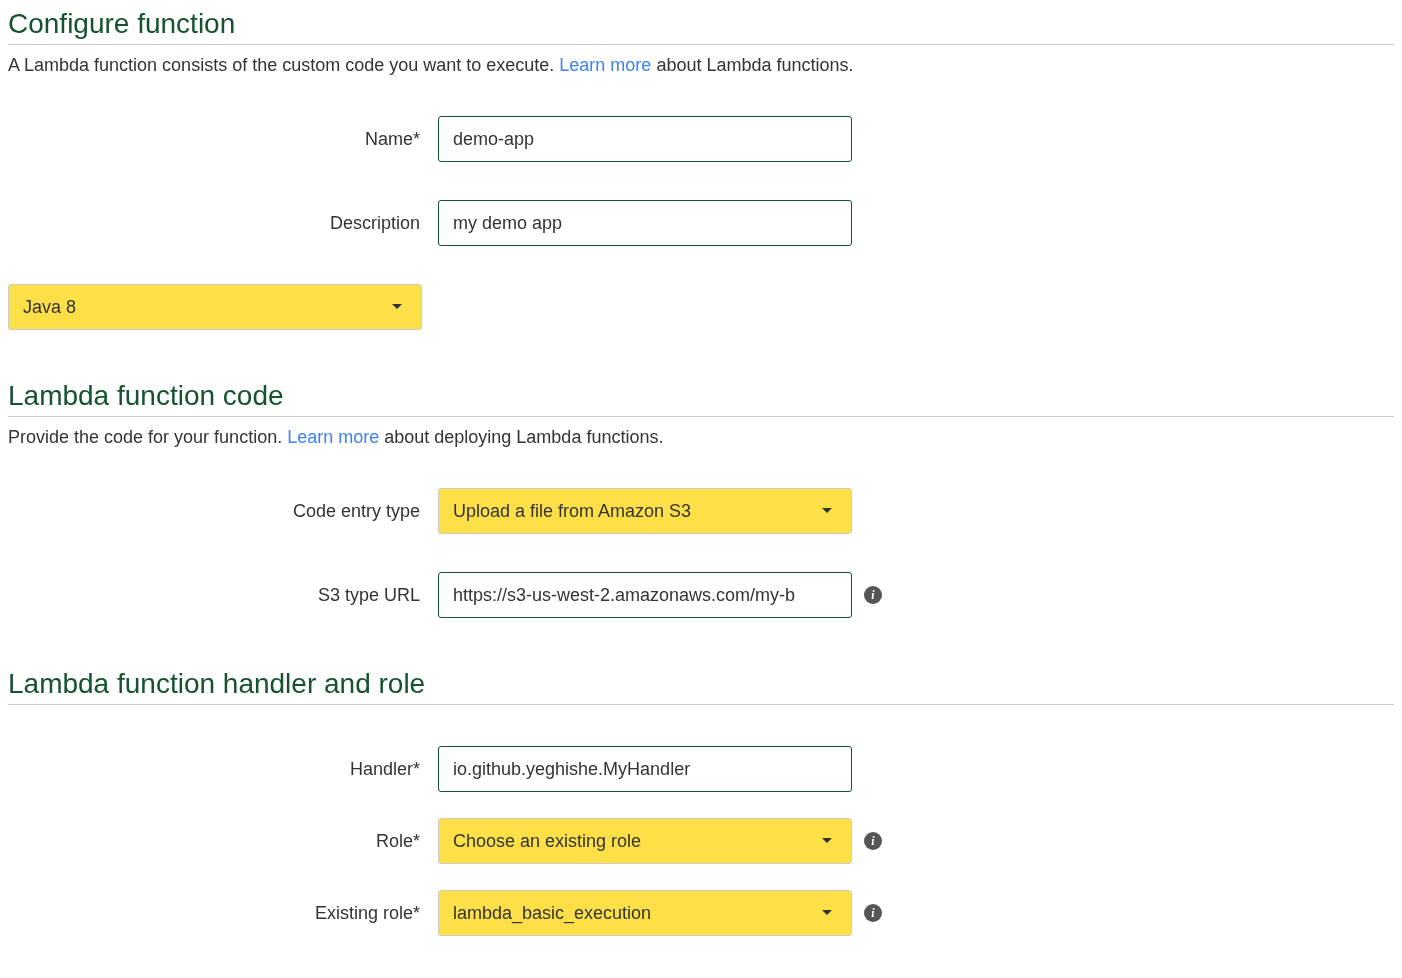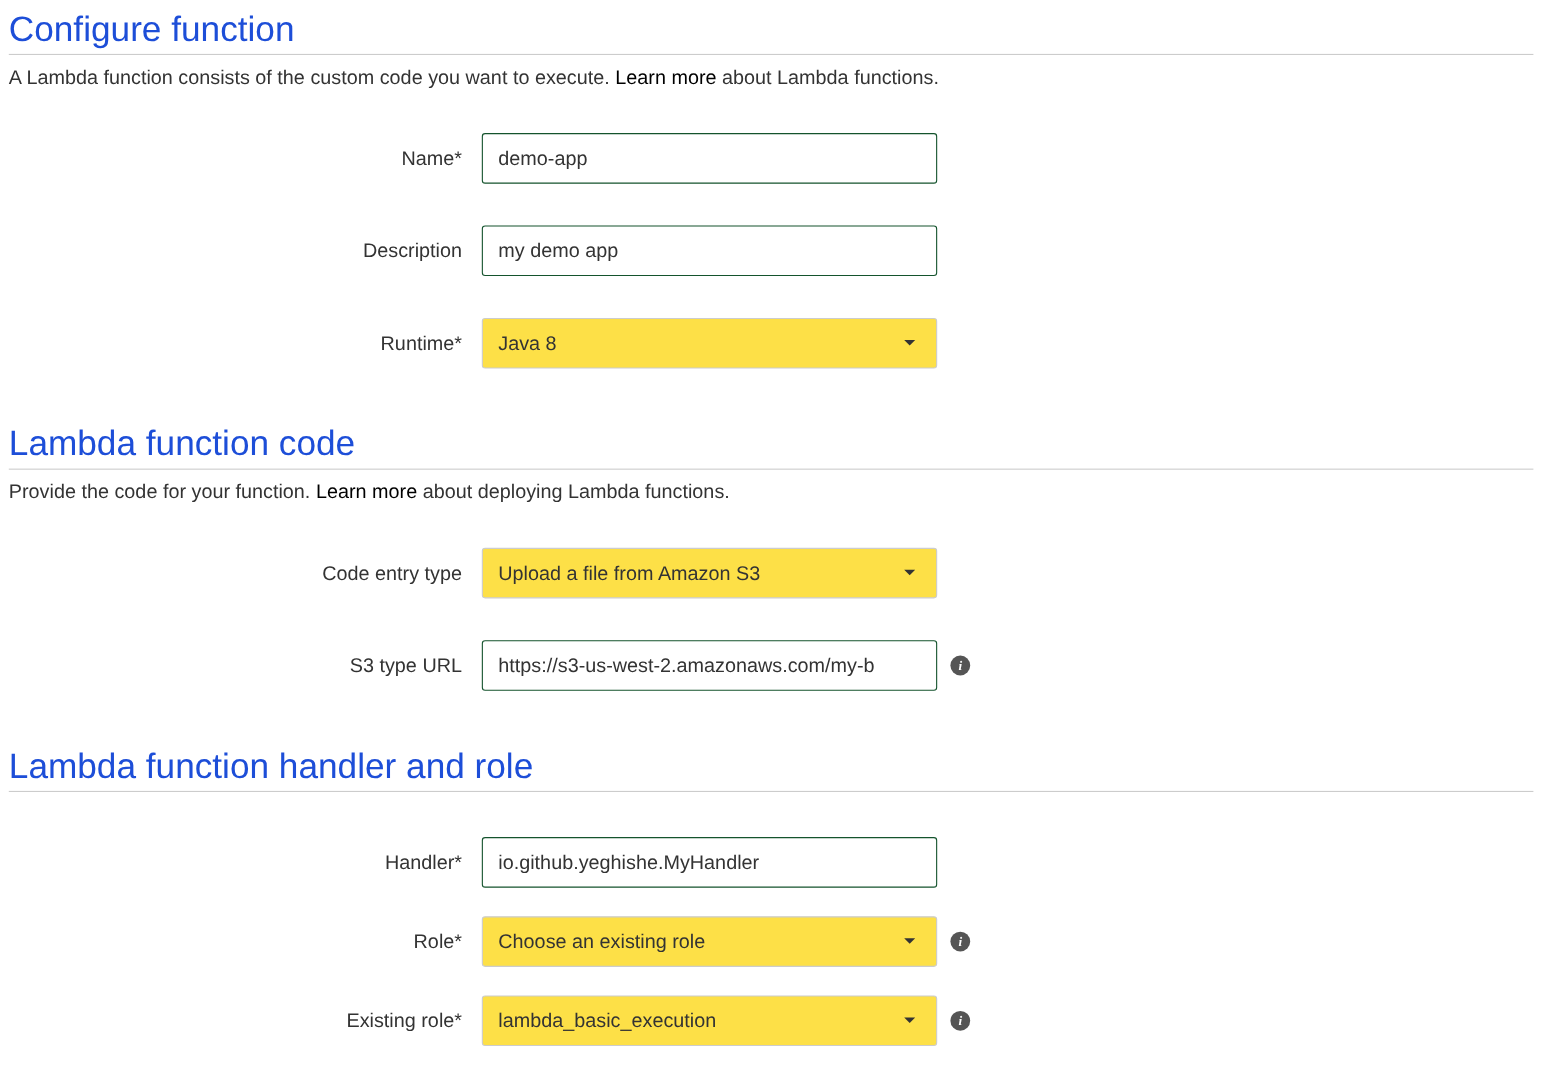--- a/index.html
+++ b/index.html
@@ -8,34 +8,34 @@
       padding: 0;
     }
     body {
       font-family: "Helvetica Neue", Helvetica, Arial, sans-serif;
       font-size: 18px;
       color: #333;
       background: #fff;
       padding: 8px 8px 40px 8px;
     }
     .section-title {
-      font-size: 32px;
+      font-size: 28px;
       font-weight: 400;
-      color: #1d4ed8;
+      color: #14532d;
       padding-bottom: 4px;
       border-bottom: 1px solid #ccc;
       margin-bottom: 10px;
     }
     .section-desc {
       font-size: 18px;
       color: #333;
       margin-bottom: 40px;
     }
     .section-desc a, .link {
-      color: #000000;
+      color: #3b82f6;
       text-decoration: none;
       cursor: pointer;
     }
     .form-row {
       display: flex;
       align-items: center;
       margin-bottom: 38px;
     }
     .form-row.last-in-group {
       margin-bottom: 50px;
@@ -129,21 +129,20 @@
   </div>
 
   <div class="form-row">
     <label class="form-label">Description</label>
     <div class="form-control-wrap">
       <input type="text" class="text-input" value="my demo app" style="">
     </div>
   </div>
 
   <div class="form-row last-in-group">
-    <label class="form-label">Runtime*</label>
     <div class="form-control-wrap">
       <div class="select-box">
         <span>Java 8</span>
         <span class="caret">
           <svg width="12" height="8" viewBox="0 0 12 8">
               <path d="M1 1 L6 6 L11 1 Z" fill="#333"></path>
             </svg>
         </span>
       </div>
     </div>

